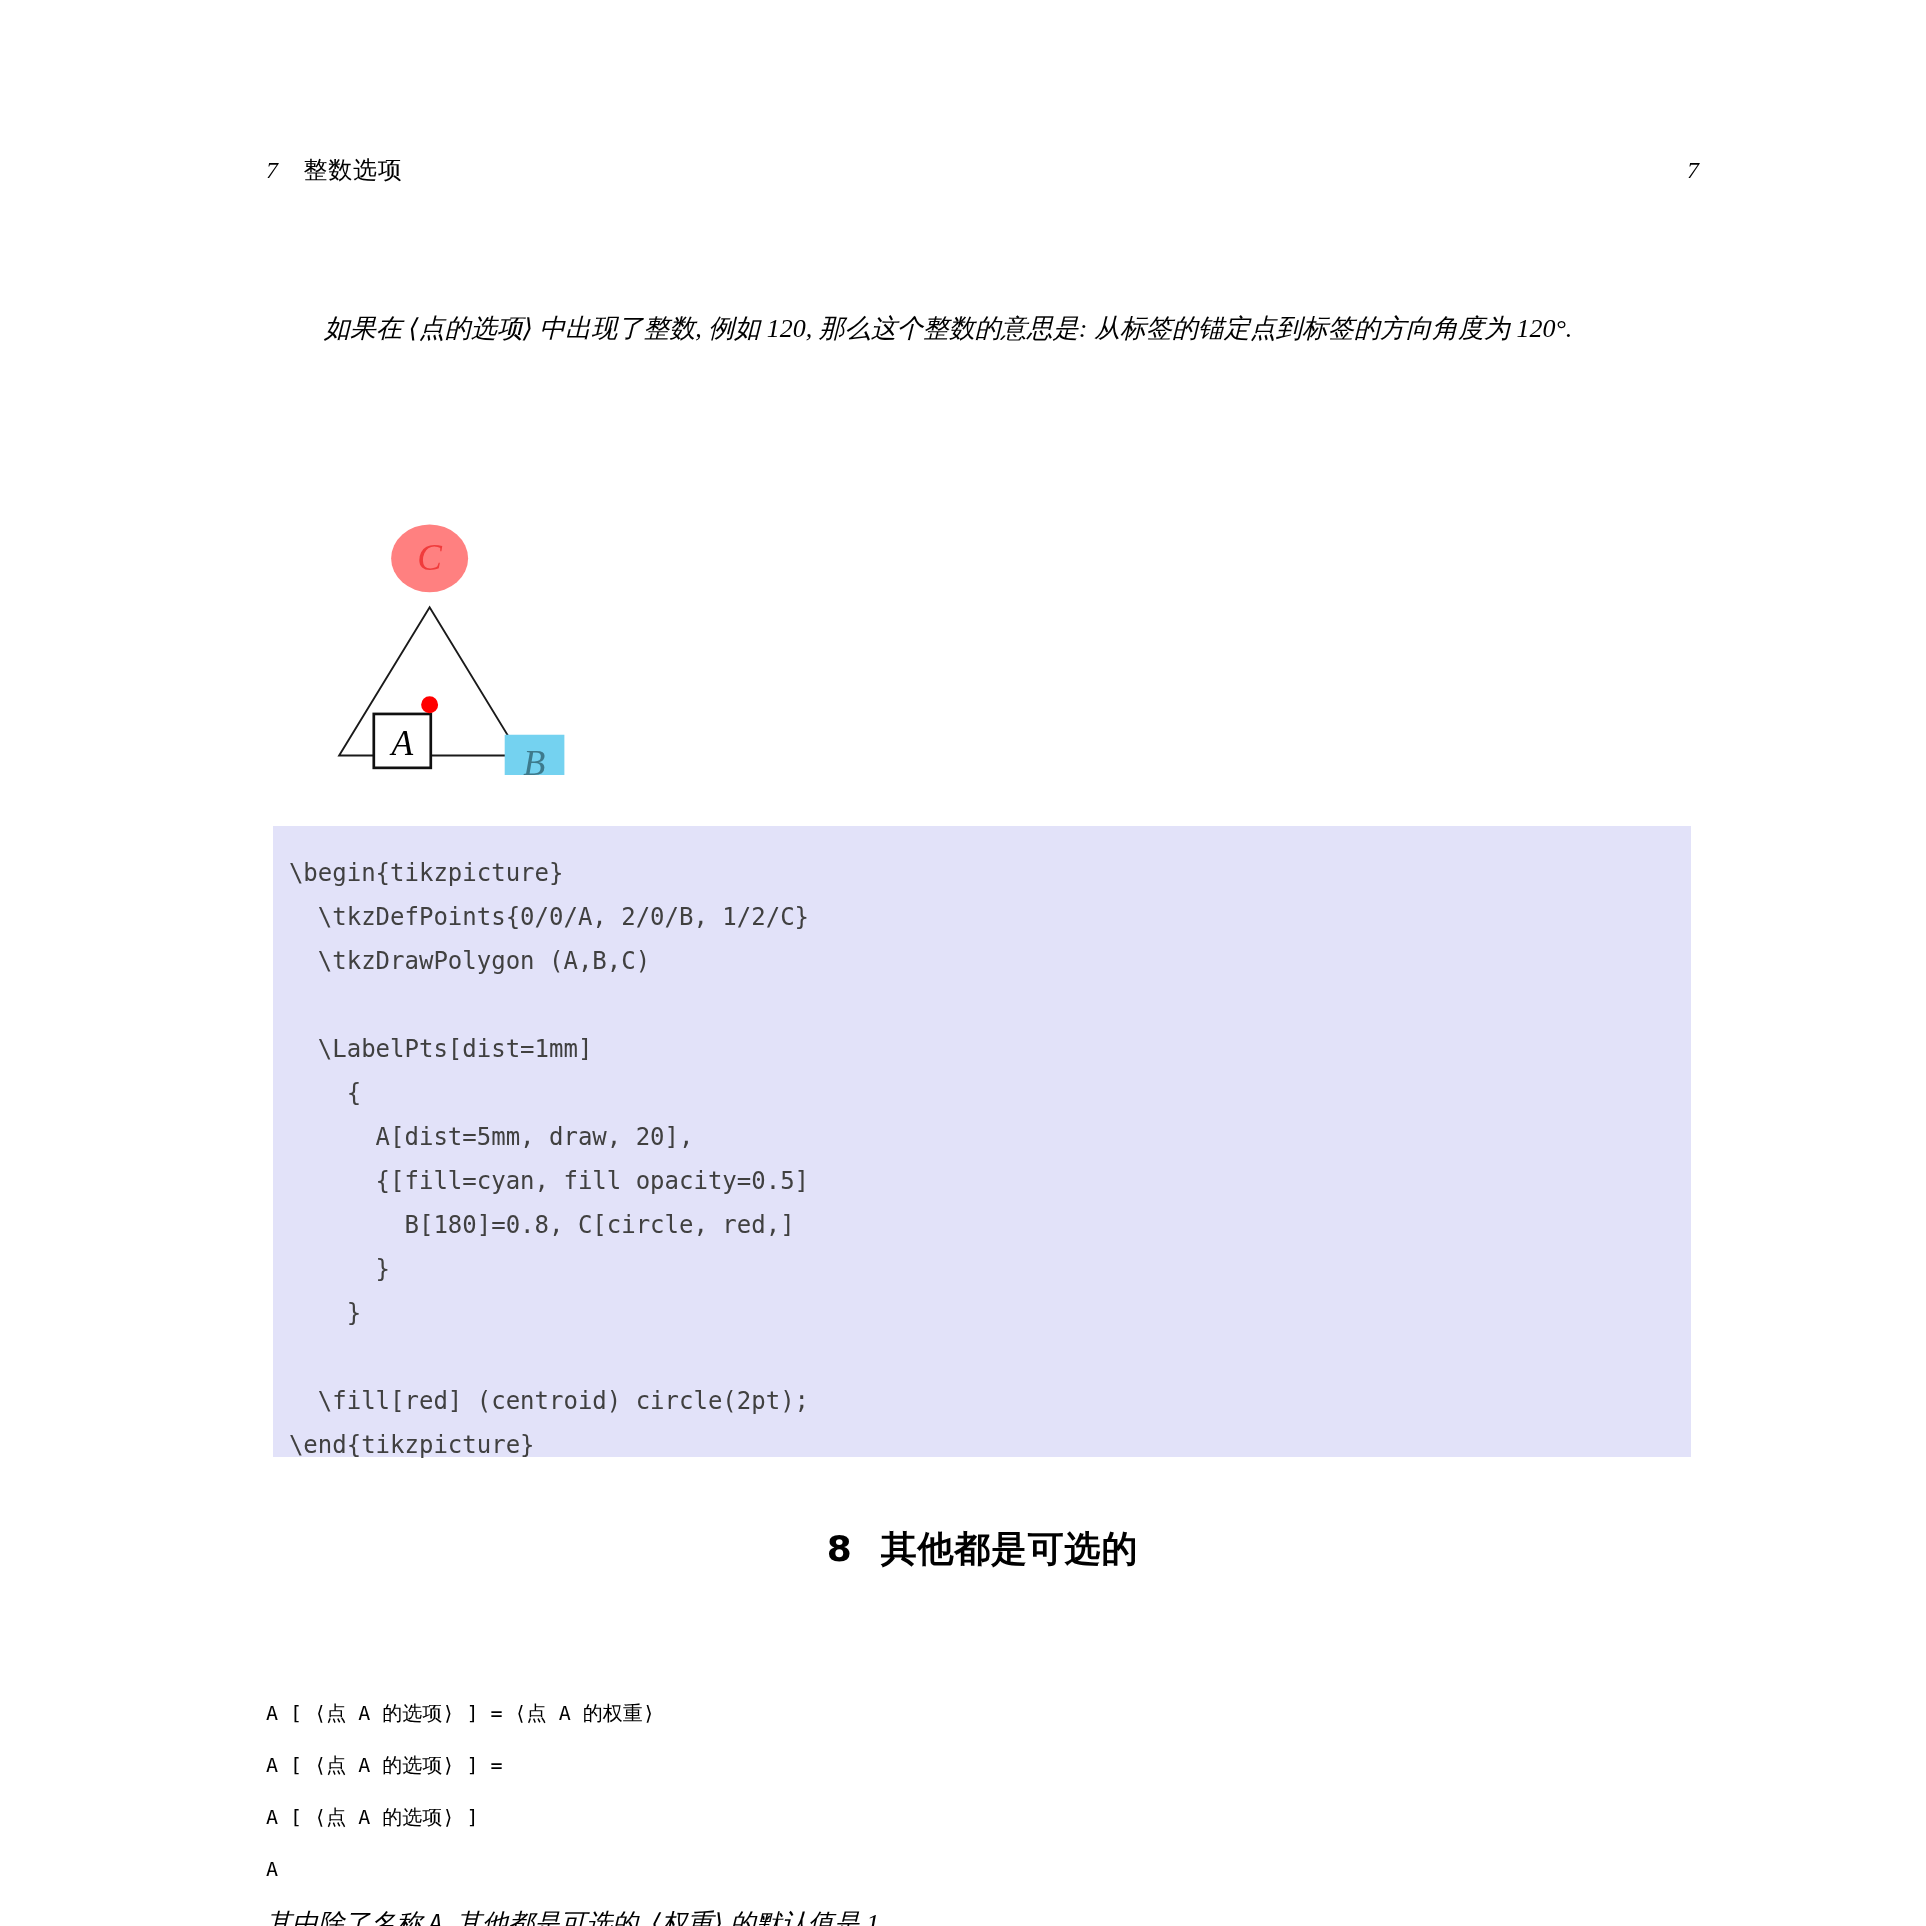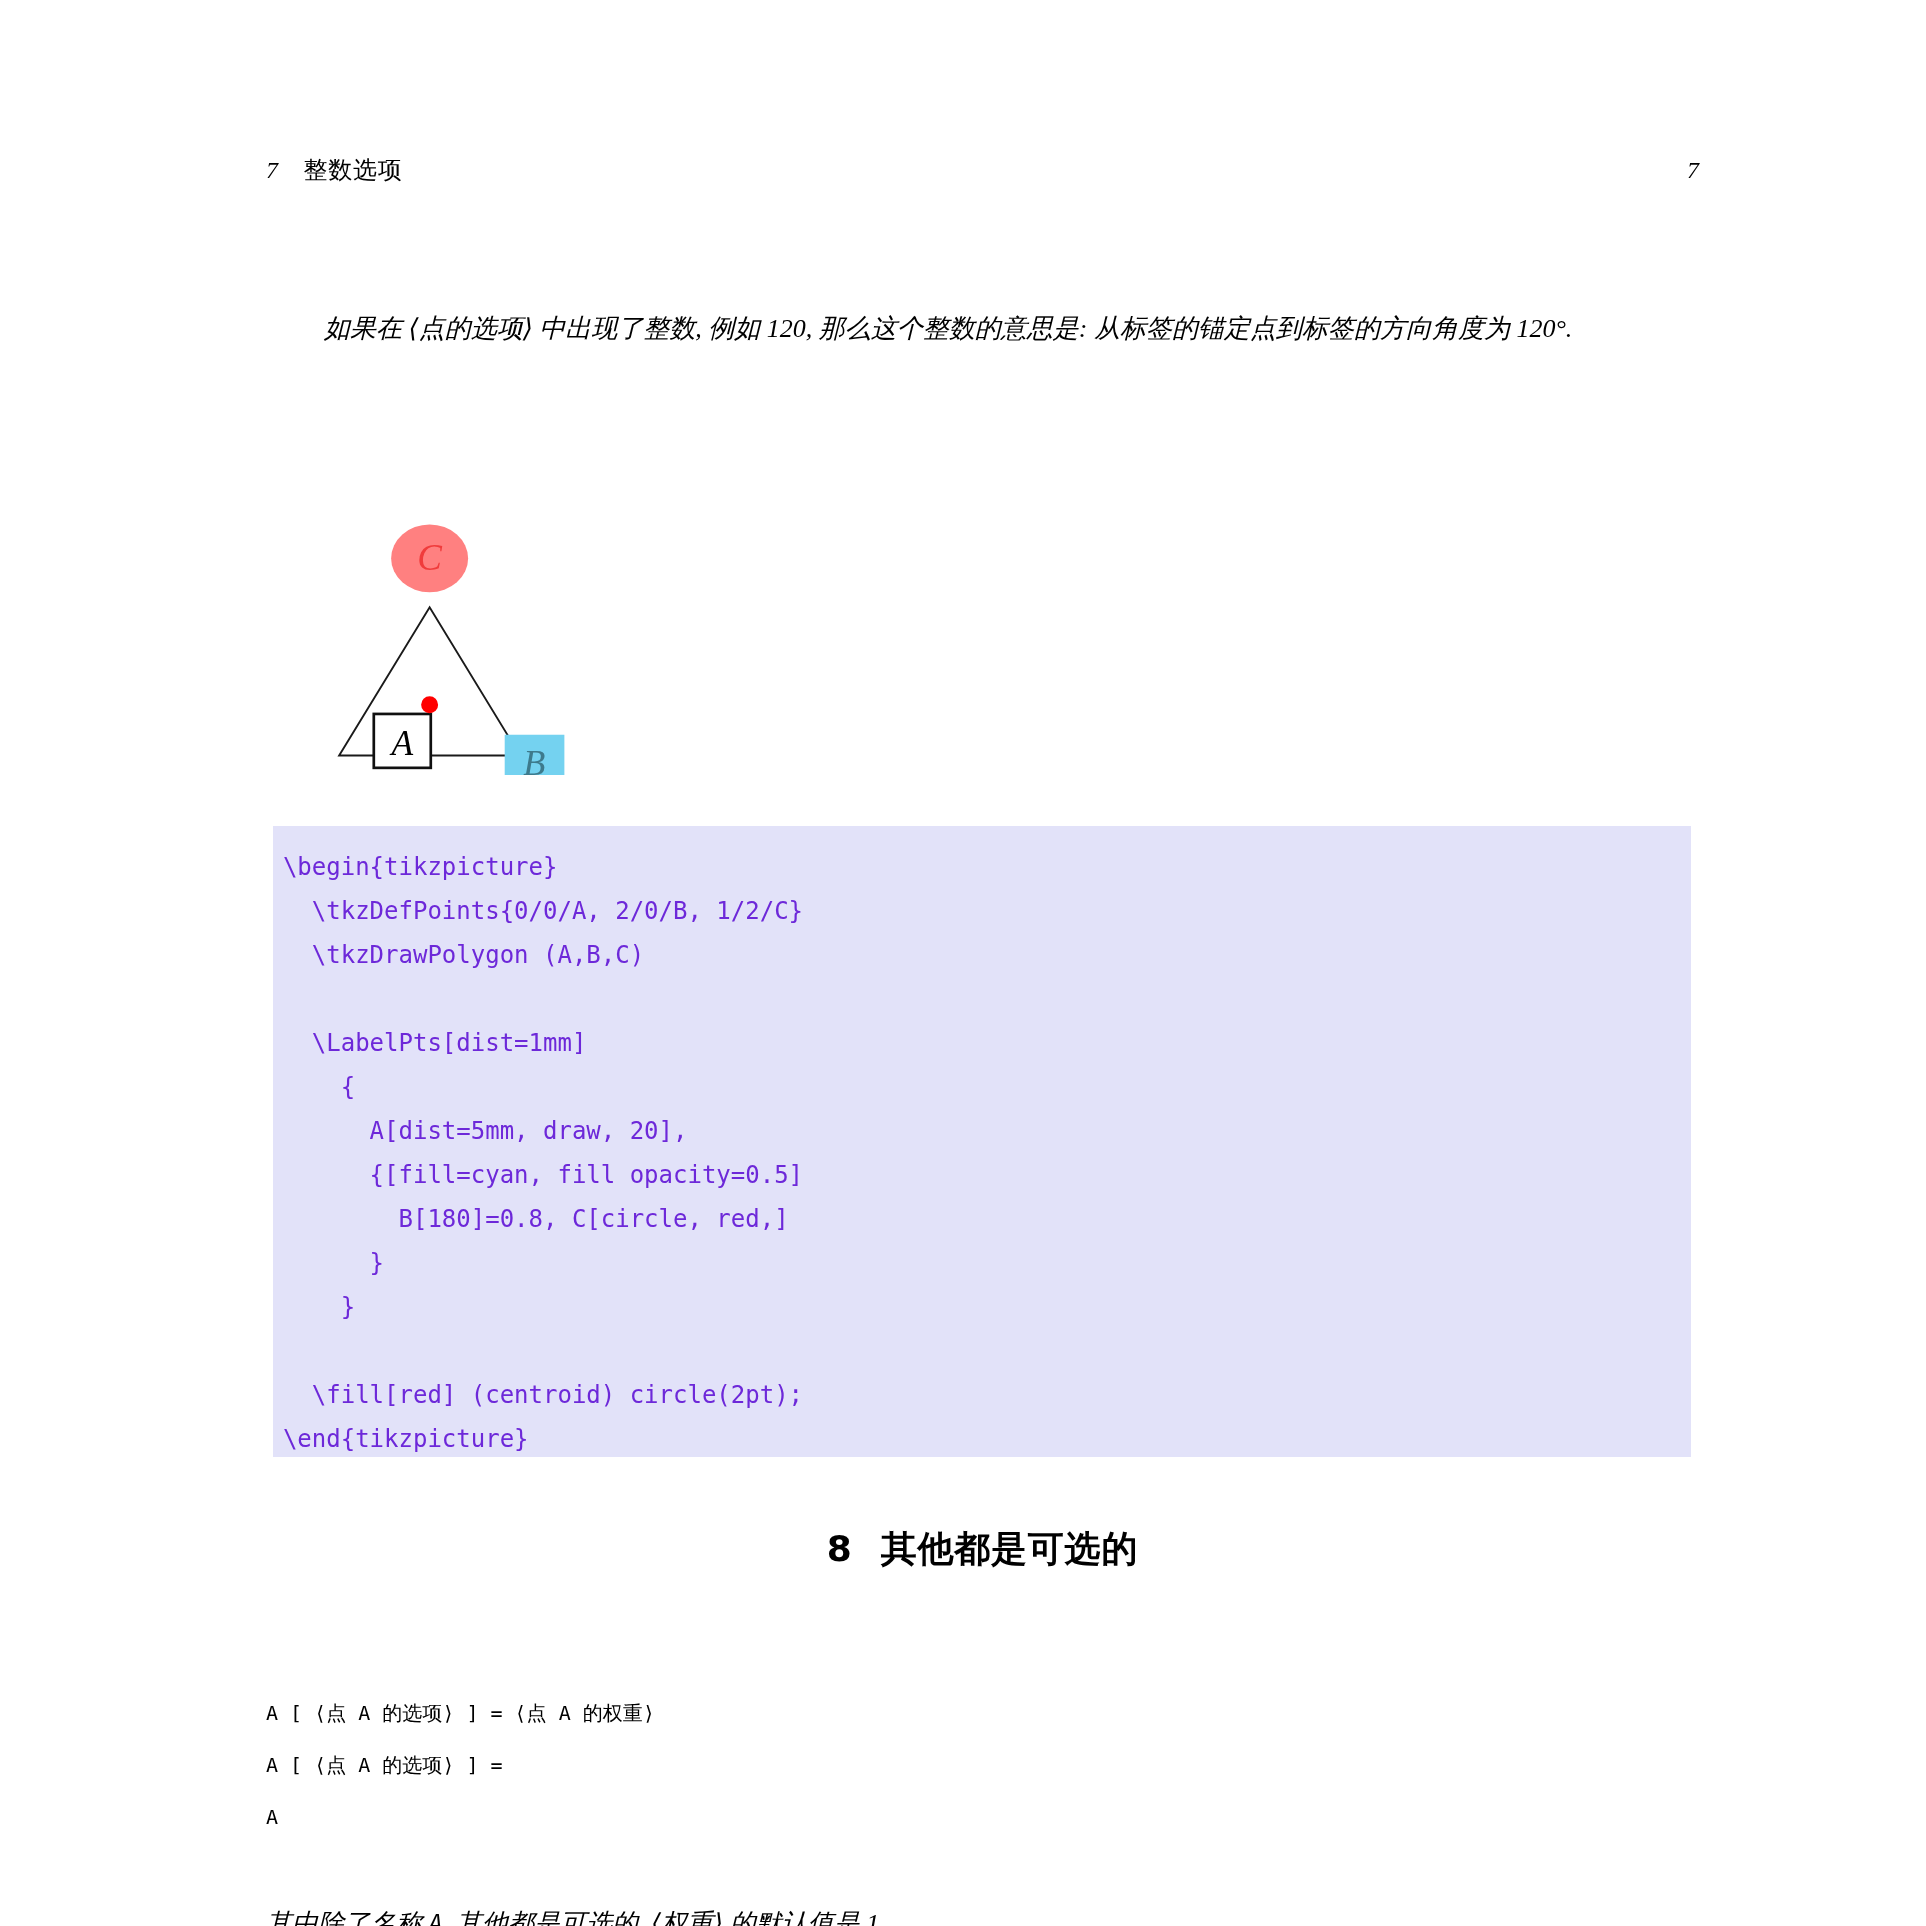--- a/index.html
+++ b/index.html
@@ -112,25 +112,25 @@
     position: absolute;
     left: 273px;
     top: 826px;
     width: 1418px;
     height: 631px;
     background: #e2e2f9;
     box-sizing: border-box;
     padding: 13px 0 0 0;
   }
   .codeblock pre {
-    margin: 6px;
+    margin: 12px;
     font-family: "DejaVu Sans Mono", "Liberation Mono", monospace;
     font-size: 24px;
     line-height: 44px;
-    color: #6d28d9;
+    color: #404040;
     white-space: pre;
     padding-left: 3.9px;
   }
 
   
   .formula-list {
     position: absolute;
     left: 266px;
     top: 1687px;
     width: 1433px;
@@ -194,19 +194,20 @@
   </div>
 
   <div class="section-heading" id="heading8">
     <span class="sh-num">8</span><span>其他都是可选的</span>
   </div>
 
 
   <div class="formula-list">
     <div class="formula-line">A [ ⟨点 A 的选项⟩ ] = ⟨点 A 的权重⟩</div>
     <div class="formula-line">A [ ⟨点 A 的选项⟩ ] =</div>
+    <div class="formula-line">A [ ⟨点 A 的选项⟩ ]</div>
     <div class="formula-line">A</div>
   </div>
 
   <div class="body-text" id="para-note"><span>其中除了名称 </span><span class="mono">A</span><span>, 其他都是可选的, ⟨权重⟩ 的默认值是 1.</span></div>
 
 </div>
 
 
 </body></html>

